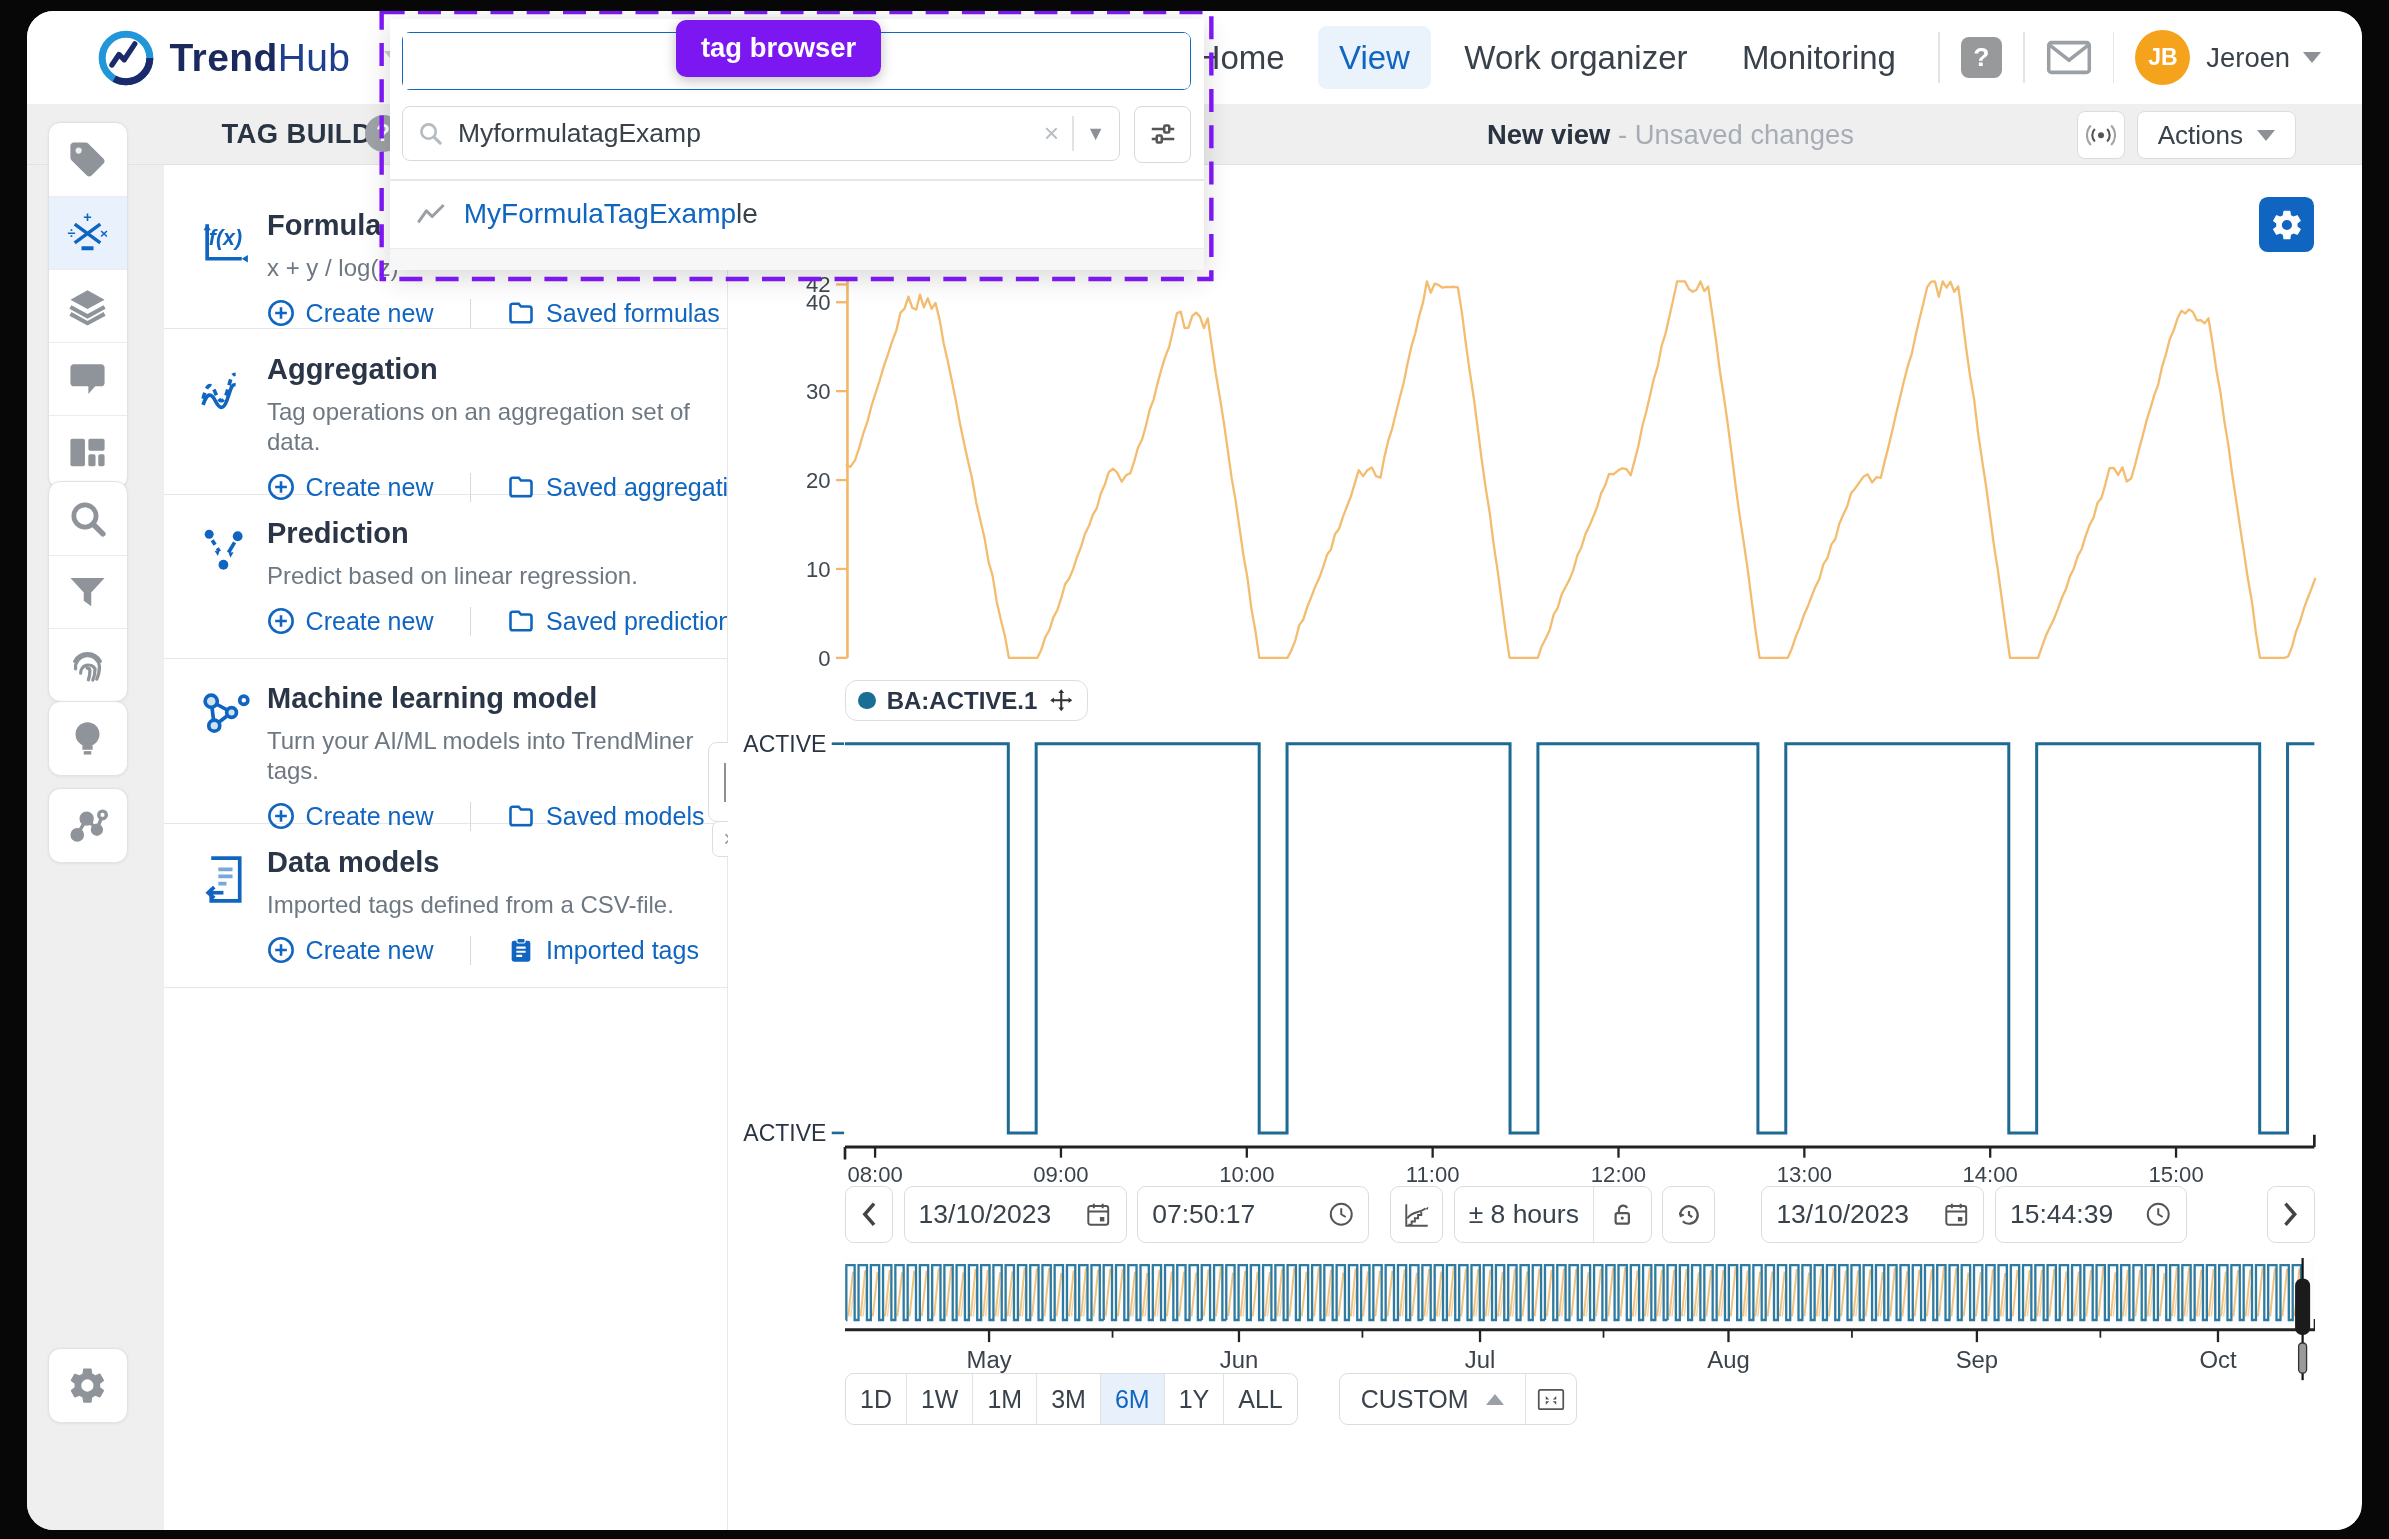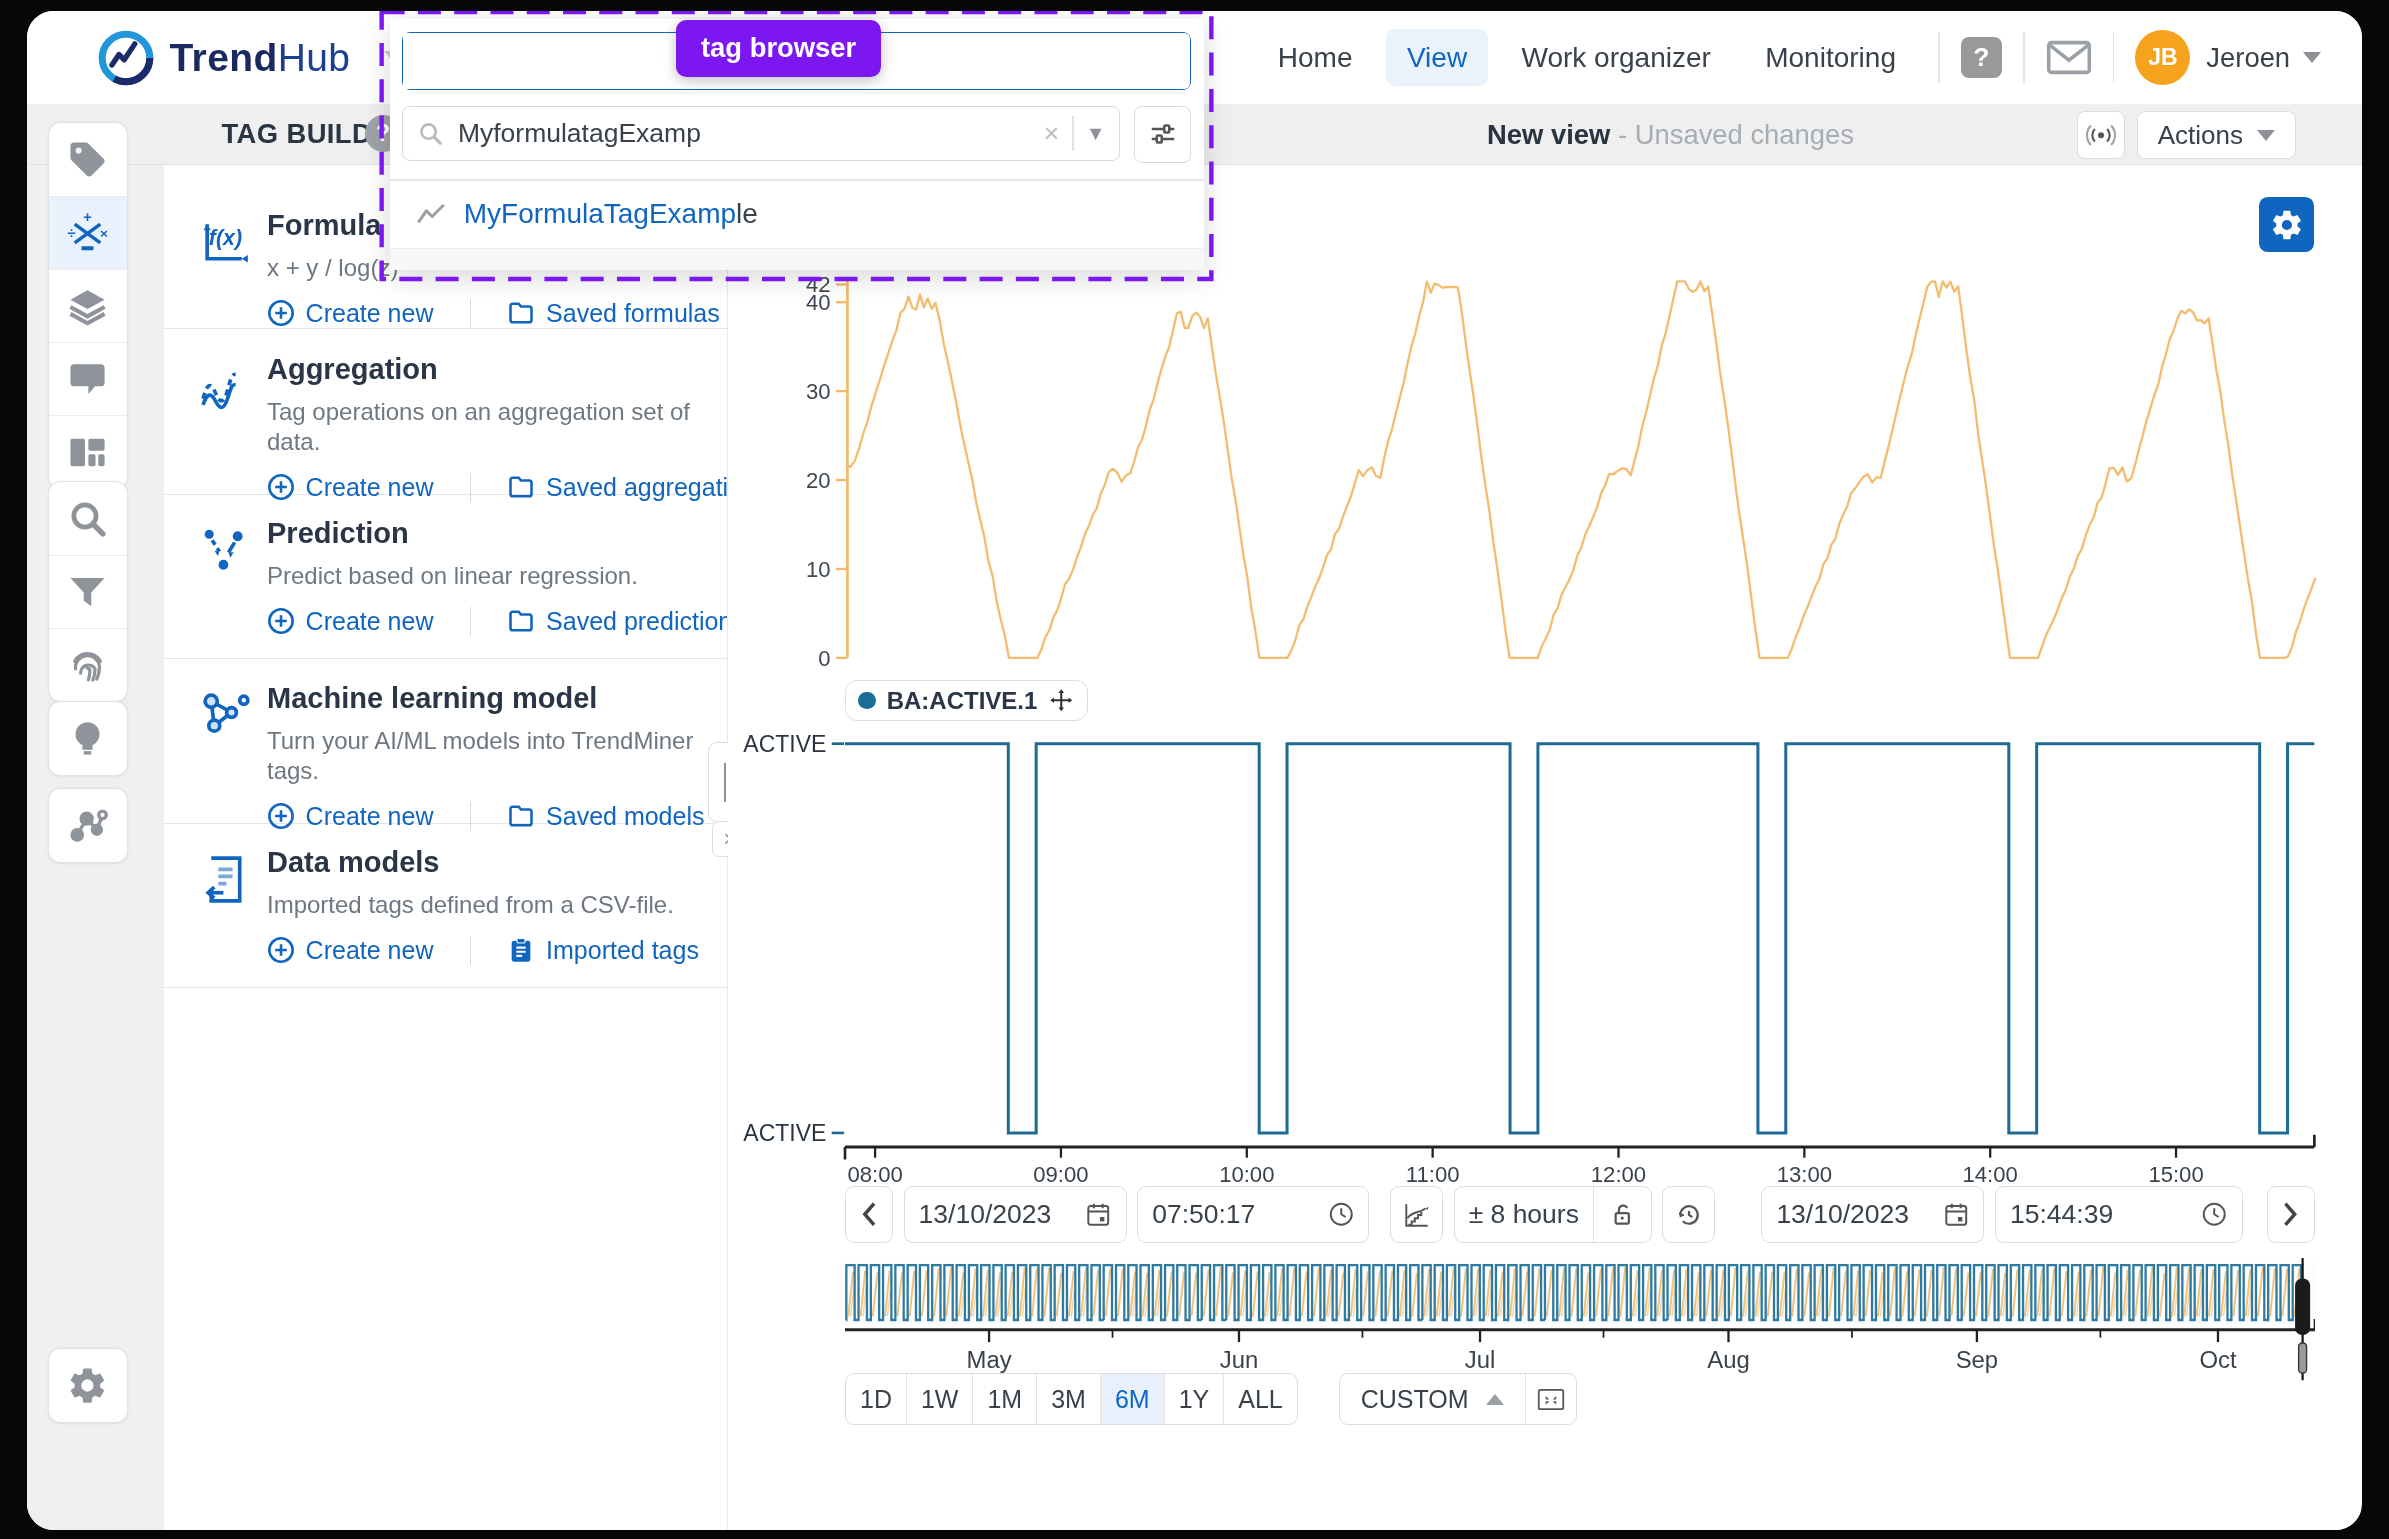--- a/index.html
+++ b/index.html
@@ -11,21 +11,21 @@
 
   
   .header{position:absolute;left:26.5px;top:10.6px;width:2335px;height:94px;background:#fff;
           display:flex;align-items:center;padding:0 41px 0 69px;box-sizing:border-box;}
   .brand{display:flex;align-items:center;gap:14px;}
   .brand-text{font-size:39px;color:#1b2a5e;letter-spacing:0.4px;}
   .brand-text b{font-weight:700;} .brand-text span{font-weight:400;color:#1d3f8f;}
   .chev{width:0;height:0;border-left:11.5px solid transparent;border-right:11.5px solid transparent;
         border-top:13.3px solid #c9ccd1;margin-left:19.5px;}
   .hspace{flex:1;}
-  .nav{display:flex;align-items:center;gap:12.4px;font-size:28px;color:#39424b;}
+  .nav{display:flex;align-items:center;gap:12.4px;font-size:33px;color:#39424b;}
   .nav-item{padding:12.4px 21px;border-radius:8.8px;cursor:pointer;white-space:nowrap;}
   .nav-item.active{background:#eaf3fb;color:#1065c0;}
   .hdr-div{width:1.8px;height:51px;background:#e3e4e6;margin:0 21px;}
   .help-btn{width:41px;height:41px;border-radius:8px;background:#97999b;color:#fff;font-size:26.5px;
             font-weight:700;display:flex;align-items:center;justify-content:center;}
   .icon-btn{display:flex;align-items:center;justify-content:center;}
   .avatar{width:55px;height:55px;border-radius:50%;background:#f5a31d;color:#fff;font-size:23px;
           font-weight:700;display:flex;align-items:center;justify-content:center;margin-right:16px;}
   .uname{font-size:27.4px;color:#39424b;margin-right:12.4px;}
 
@@ -575,21 +575,21 @@
     <div class="ctl" style="width:223px;margin-left:46px;">
       <span class="lbl">13/10/2023</span>
       <svg width="26.5" height="26.5" viewBox="0 0 24 24">
             <g fill="none" stroke="#555" stroke-width="1.8">
               <rect x="3" y="4.5" width="18" height="17" rx="2"></rect>
               <path d="M3 9.5h18M8 2.5v4M16 2.5v4"></path>
               <rect x="13.5" y="14.5" width="4" height="4" fill="#555" stroke="none"></rect>
             </g>
           </svg>
     </div>
-    <div class="ctl" style="width:248px;margin-left:10.6px;">
+    <div class="ctl" style="width:192px;margin-left:10.6px;">
       <span class="lbl">15:44:39</span>
       <svg width="26.5" height="26.5" viewBox="0 0 24 24">
             <circle cx="12" cy="12" r="9.5" fill="none" stroke="#555" stroke-width="1.8"></circle>
             <path d="M12 6.5V12l4 2.5" fill="none" stroke="#555" stroke-width="1.8"></path>
           </svg>
     </div>
     <div class="ctl sq" style="width:48px;margin-left:auto;">
       <svg width="19.5" height="26.5" viewBox="0 0 12 20">
             <path d="M2 2l7 8-7 8" fill="none" stroke="#444" stroke-width="2.6"></path>
           </svg>

